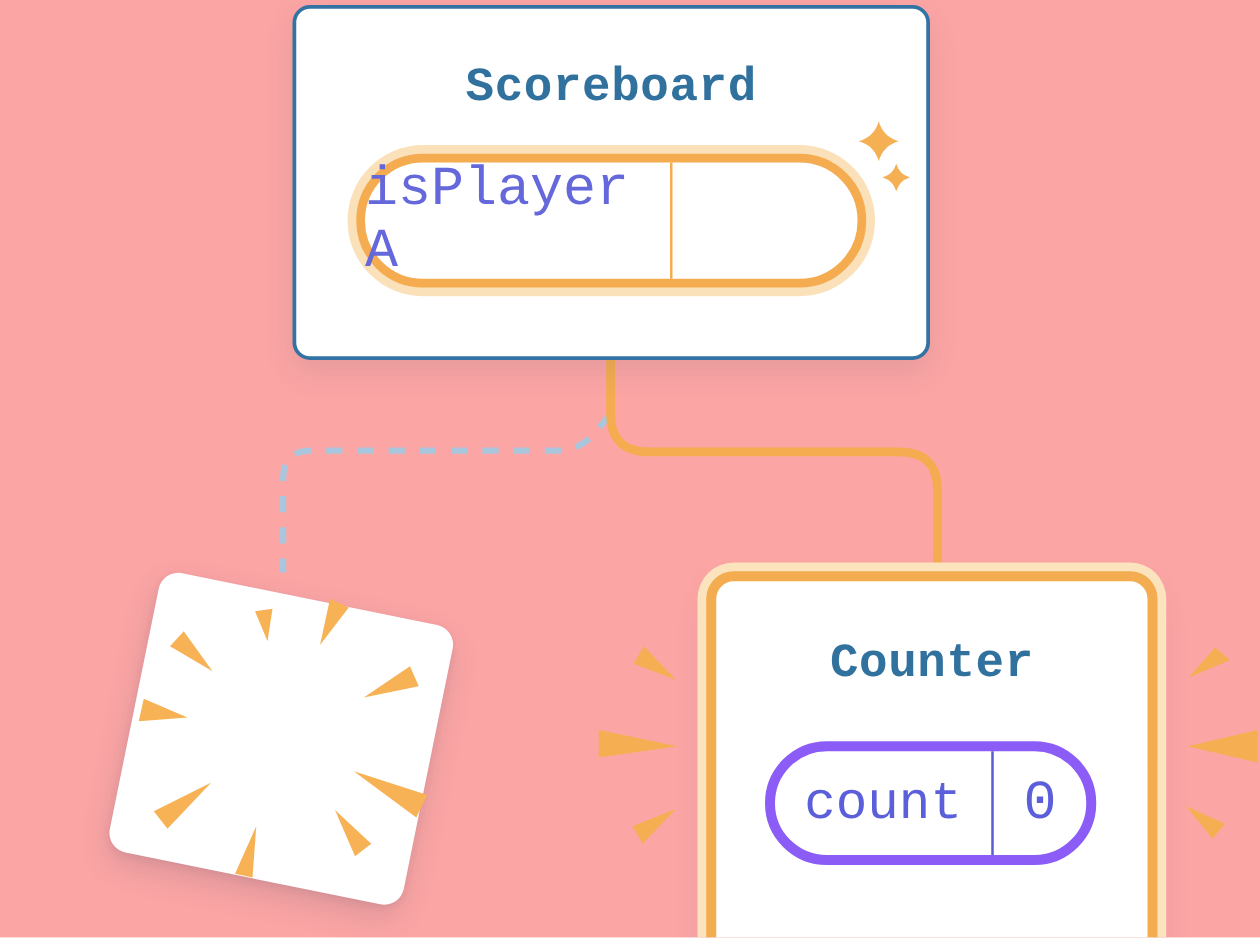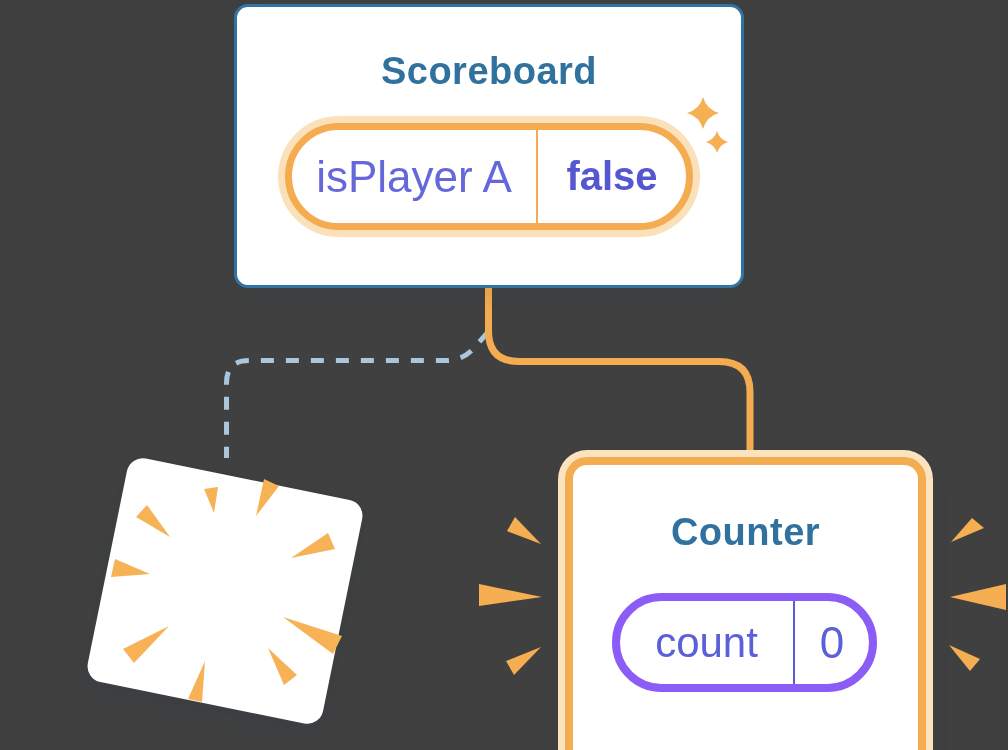--- a/index.html
+++ b/index.html
@@ -1,19 +1,19 @@
 <!DOCTYPE html>
 <html><head>
 <meta charset="utf-8">
 <style>
   html,body{margin:0;padding:0;background:#ffffff;}
   .stage{
     position:relative;width:1008px;height:750px;overflow:hidden;
-    background:#404040;
-    font-family:Liberation Sans, sans-serif;
+    background:#fca5a5;
+    font-family:Liberation Mono, monospace;
   }
   .layer{position:absolute;left:0;top:0;width:1008px;height:750px;pointer-events:none;}
 
   
   .card{position:absolute;background:#ffffff;box-sizing:border-box;}
   .scoreboard{
     left:234px;top:4px;width:510px;height:284px;
     border:3px solid #3373A4;border-radius:14px;
     box-shadow:0 10px 24px rgba(40,60,80,0.10);
   }
@@ -70,21 +70,20 @@
   <svg class="layer" viewBox="0 0 1008 750">
     <path d="M 488 332 L 474 348 Q 463 360.5 446 360.5 L 249 360.5 Q 226.5 360.5 226.5 383 L 226.5 458" fill="none" stroke="#A9C6DD" stroke-width="5" stroke-dasharray="13 12"></path>
     <path d="M 488.5 284 L 488.5 331 Q 488.5 361.5 519 361.5 L 719 361.5 Q 750 361.5 750 392 L 750 452" fill="none" stroke="#F5AC50" stroke-width="7"></path>
   </svg>
 
   <div class="card scoreboard">
     <div class="card-title">Scoreboard</div>
     <div class="pill pill-orange">
       <div class="cell key">isPlayer A</div>
       <div class="divider"></div>
-      <div class="cell val">false</div>
     </div>
   </div>
 
   <div class="poof-card"></div>
 
   <div class="card counter">
     <div class="card-title">Counter</div>
     <div class="pill pill-purple">
       <div class="cell key">count</div>
       <div class="divider"></div>

